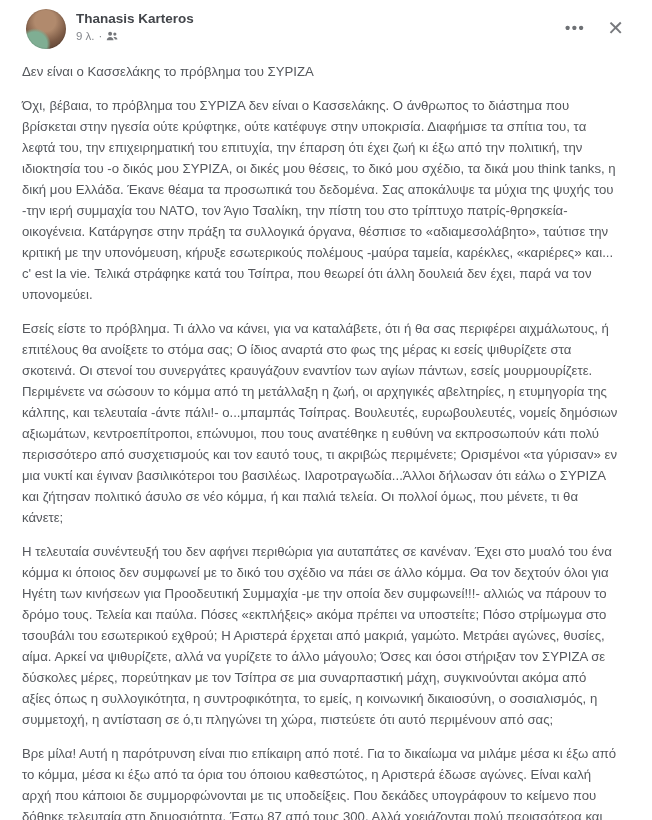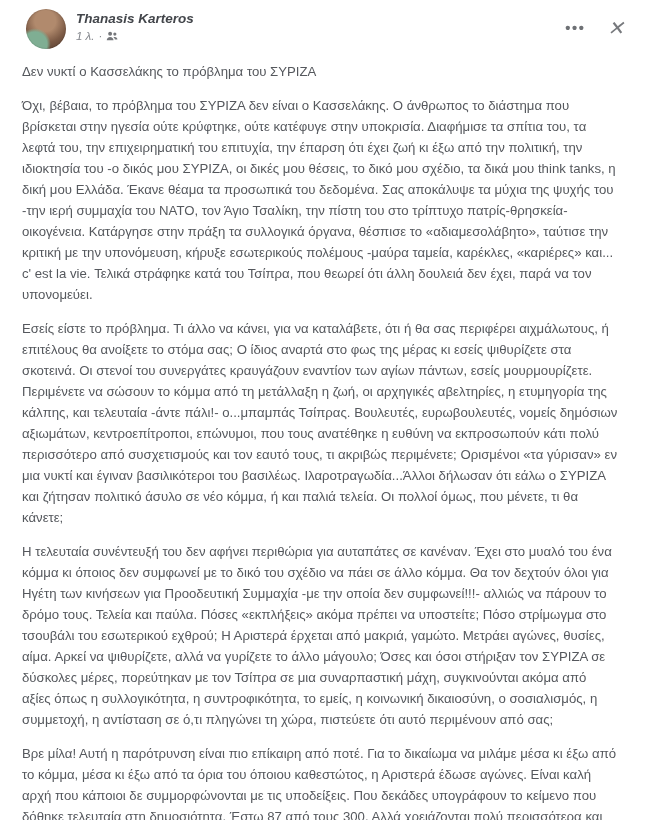--- a/index.html
+++ b/index.html
@@ -4,21 +4,21 @@
 <style>
   html,body{margin:0;padding:0;}
   body{
     width:652px;height:820px;overflow:hidden;background:#ffffff;
     font-family:"Liberation Sans", sans-serif;
     -webkit-font-smoothing:antialiased;
   }
   .post-card{width:652px;height:820px;background:#fff;position:relative;}
 
   
-  .header{display:flex;align-items:flex-start;padding:9px 18px 2px 26px;font-style:italic;}
+  .header{display:flex;align-items:flex-start;padding:9px 18px 2px 26px;}
   .avatar{
     width:40px;height:40px;border-radius:50%;flex:0 0 40px;cursor:pointer;
     background:
       radial-gradient(circle at 22% 88%, #7fae93 0 26%, rgba(127,174,147,0) 34%),
       radial-gradient(circle at 48% 30%, #b18a6d 0 30%, #7c5a45 62%, #4d372b 100%);
     box-shadow:inset 0 0 0 1px rgba(0,0,0,.08);
   }
   .header-info{margin-left:10px;flex:1;min-width:0;padding-top:1px;}
   .author-name{
     font-size:13.5px;font-weight:bold;color:#43464b;line-height:17px;cursor:pointer;
@@ -54,41 +54,41 @@
 <body>
 
 <div class="post-card">
 
   <div class="header">
     <div class="avatar"></div>
 
     <div class="header-info">
       <div class="author-name">Thanasis Karteros</div>
       <div class="meta-row">
-        <span>1 λ.</span>
+        <span>9 λ.</span>
         <span class="meta-dot">·</span>
         <span class="friends-icon">
           <svg width="12" height="12" viewBox="0 0 16 16" fill="#75777b" xmlns="http://www.w3.org/2000/svg">
             <circle cx="5.5" cy="5" r="2.6"></circle>
             <path d="M1 13.5c0-2.6 2-4.3 4.5-4.3s4.5 1.7 4.5 4.3z"></path>
             <circle cx="11.8" cy="5.4" r="2.1"></circle>
             <path d="M9.8 9.7c.6-.3 1.3-.5 2-.5 2 0 3.4 1.4 3.4 3.5h-3.5c0-1.2-.7-2.3-1.9-3z"></path>
           </svg>
         </span>
       </div>
     </div>
 
     <div class="header-actions">
       <div class="more-btn">•••</div>
       <div class="close-btn">✕</div>
     </div>
   </div>
 
   <div class="post-body">
-    <p class="post-title">Δεν νυκτί ο Κασσελάκης το πρόβλημα του ΣΥΡΙΖΑ</p>
+    <p class="post-title">Δεν είναι ο Κασσελάκης το πρόβλημα του ΣΥΡΙΖΑ</p>
 
     <p class="post-paragraph">Όχι, βέβαια, το πρόβλημα του ΣΥΡΙΖΑ δεν είναι ο Κασσελάκης. Ο άνθρωπος το διάστημα που βρίσκεται στην ηγεσία ούτε κρύφτηκε, ούτε κατέφυγε στην υποκρισία. Διαφήμισε τα σπίτια του, τα λεφτά του, την επιχειρηματική του επιτυχία, την έπαρση ότι έχει ζωή κι έξω από την πολιτική, την ιδιοκτησία του -ο δικός μου ΣΥΡΙΖΑ, οι δικές μου θέσεις, το δικό μου σχέδιο, τα δικά μου think tanks, η δική μου Ελλάδα. Έκανε θέαμα τα προσωπικά του δεδομένα. Σας αποκάλυψε τα μύχια της ψυχής του -την ιερή συμμαχία του ΝΑΤΟ, τον Άγιο Τσαλίκη, την πίστη του στο τρίπτυχο πατρίς-θρησκεία-οικογένεια. Κατάργησε στην πράξη τα συλλογικά όργανα, θέσπισε το «αδιαμεσολάβητο», ταύτισε την κριτική με την υπονόμευση, κήρυξε εσωτερικούς πολέμους -μαύρα ταμεία, καρέκλες, «καριέρες» και... c' est la vie. Τελικά στράφηκε κατά του Τσίπρα, που θεωρεί ότι άλλη δουλειά δεν έχει, παρά να τον υπονομεύει.</p>
 
     <p class="post-paragraph">Εσείς είστε το πρόβλημα. Τι άλλο να κάνει, για να καταλάβετε, ότι ή θα σας περιφέρει αιχμάλωτους, ή επιτέλους θα ανοίξετε το στόμα σας; Ο ίδιος αναρτά στο φως της μέρας κι εσείς ψιθυρίζετε στα σκοτεινά. Οι στενοί του συνεργάτες κραυγάζουν εναντίον των αγίων πάντων, εσείς μουρμουρίζετε. Περιμένετε να σώσουν το κόμμα από τη μετάλλαξη η ζωή, οι αρχηγικές αβελτηρίες, η ετυμηγορία της κάλπης, και τελευταία -άντε πάλι!- ο...μπαμπάς Τσίπρας. Βουλευτές, ευρωβουλευτές, νομείς δημόσιων αξιωμάτων, κεντροεπίτροποι, επώνυμοι, που τους ανατέθηκε η ευθύνη να εκπροσωπούν κάτι πολύ περισσότερο από συσχετισμούς και τον εαυτό τους, τι ακριβώς περιμένετε; Ορισμένοι «τα γύρισαν» εν μια νυκτί και έγιναν βασιλικότεροι του βασιλέως. Ιλαροτραγωδία...Άλλοι δήλωσαν ότι εάλω ο ΣΥΡΙΖΑ και ζήτησαν πολιτικό άσυλο σε νέο κόμμα, ή και παλιά τελεία. Οι πολλοί όμως, που μένετε, τι θα κάνετε;</p>
 
     <p class="post-paragraph">Η τελευταία συνέντευξή του δεν αφήνει περιθώρια για αυταπάτες σε κανέναν. Έχει στο μυαλό του ένα κόμμα κι όποιος δεν συμφωνεί με το δικό του σχέδιο να πάει σε άλλο κόμμα. Θα τον δεχτούν όλοι για Ηγέτη των κινήσεων για Προοδευτική Συμμαχία -με την οποία δεν συμφωνεί!!!- αλλιώς να πάρουν το δρόμο τους. Τελεία και παύλα. Πόσες «εκπλήξεις» ακόμα πρέπει να υποστείτε; Πόσο στρίμωγμα στο τσουβάλι του εσωτερικού εχθρού; Η Αριστερά έρχεται από μακριά, γαμώτο. Μετράει αγώνες, θυσίες, αίμα. Αρκεί να ψιθυρίζετε, αλλά να γυρίζετε το άλλο μάγουλο; Όσες και όσοι στήριξαν τον ΣΥΡΙΖΑ σε δύσκολες μέρες, πορεύτηκαν με τον Τσίπρα σε μια συναρπαστική μάχη, συγκινούνται ακόμα από αξίες όπως η συλλογικότητα, η συντροφικότητα, το εμείς, η κοινωνική δικαιοσύνη, ο σοσιαλισμός, η συμμετοχή, η αντίσταση σε ό,τι πληγώνει τη χώρα, πιστεύετε ότι αυτό περιμένουν από σας;</p>
 
     <p class="post-paragraph">Βρε μίλα! Αυτή η παρότρυνση είναι πιο επίκαιρη από ποτέ. Για το δικαίωμα να μιλάμε μέσα κι έξω από το κόμμα, μέσα κι έξω από τα όρια του όποιου καθεστώτος, η Αριστερά έδωσε αγώνες. Είναι καλή αρχή που κάποιοι δε συμμορφώνονται με τις υποδείξεις. Που δεκάδες υπογράφουν το κείμενο που δόθηκε τελευταία στη δημοσιότητα. Έστω 87 από τους 300. Αλλά χρειάζονται πολύ περισσότερα και περισσότεροι για να αποδείξει ο ΣΥΡΙΖΑ ότι έχει σφυγμό. Και όχι, δεν είναι λύση η αποχώρηση, η διάσπαση, ο αναχωρητισμός. Τώρα παίρνονται παρουσίες Λευτέρη, Γιώργο, Κώστα, Νίκο, Παύλο, Γιάννη, Παναγιώτα, Μαρία, Ελένη, και οι λοιποί εκ των φυλάκων του ναού. Είναι πια θέμα όχι μόνο πολιτικής, αλλά και προσωπικής αξιοπρέπειας - και όχι μόνο δικής σας. Αλλά και όσων βλέπουν την πολιτική τους περηφάνεια να εκπίπτει σε αμηχανία. Και ωθούνται στην έξοδο.</p>
 
   </div>

